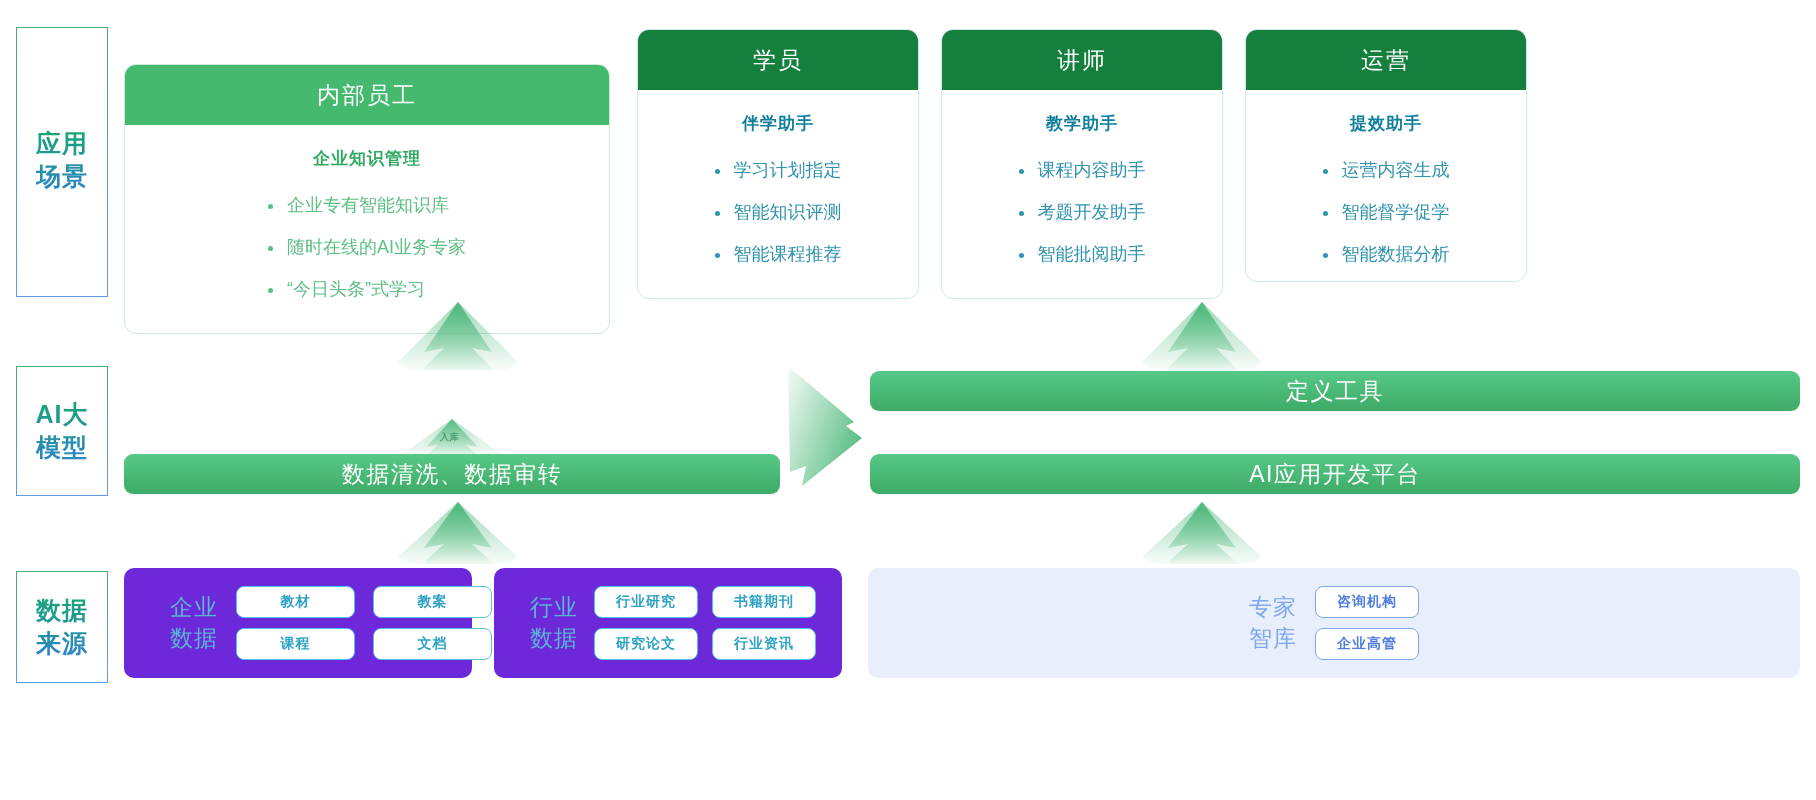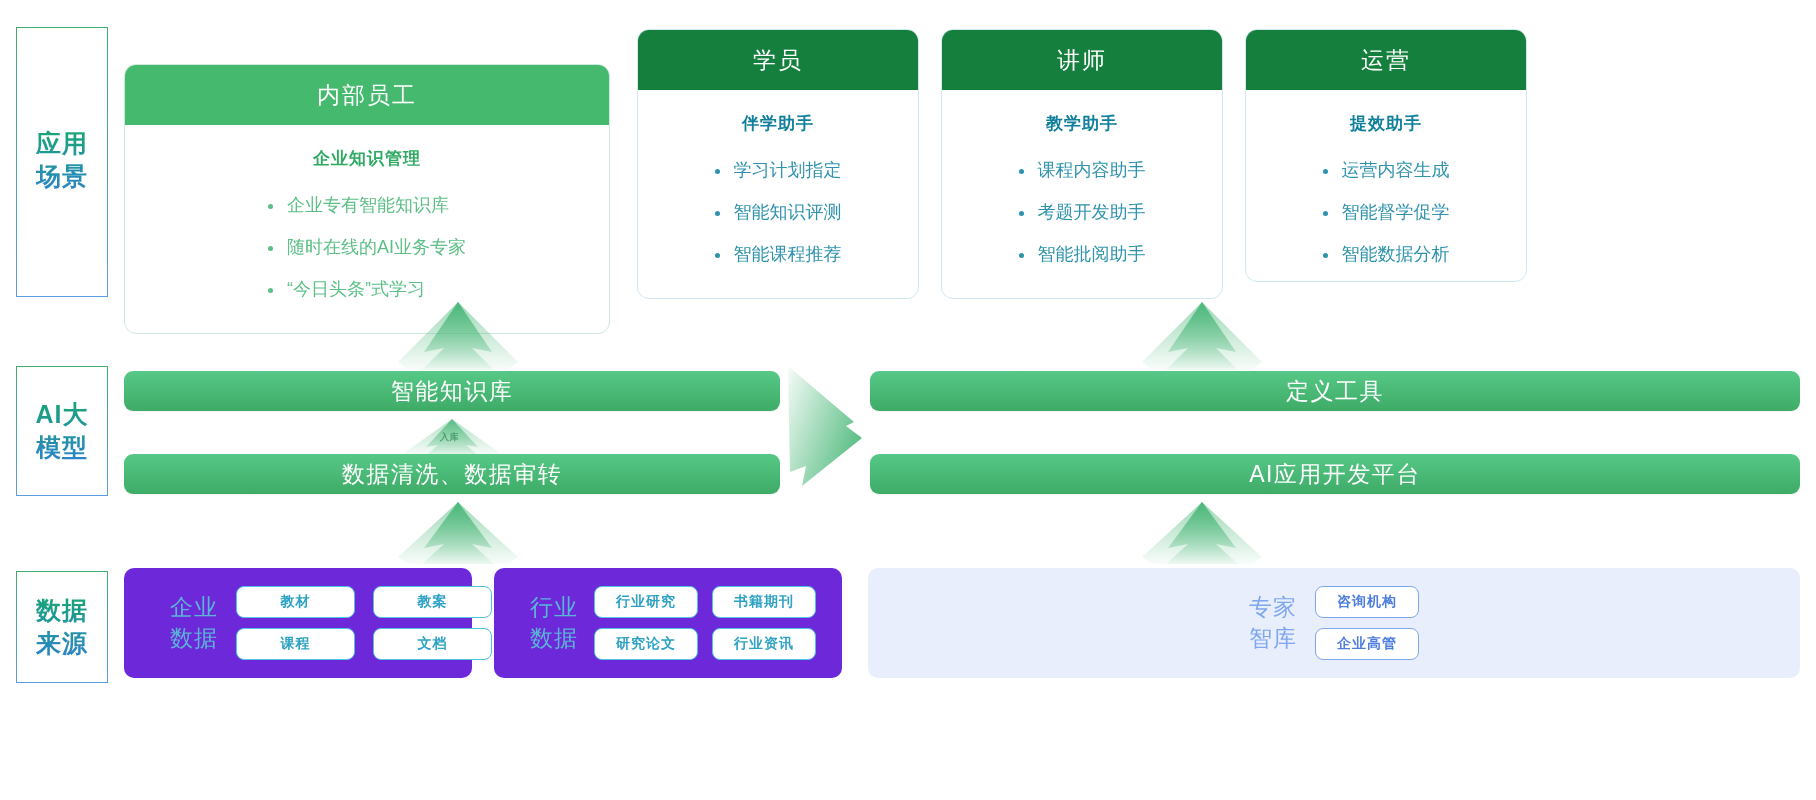--- a/index.html
+++ b/index.html
@@ -266,21 +266,20 @@
     <path d="M90 2 L150 62 L140 70 L40 70 L30 62 Z" fill="url(#ga2)" opacity="0.55"></path>
   </svg>
 
   <div class="rail" style="left:16px; top:366px; width:92px; height:130px;">
     <div class="rail-inner">
       <span class="rail-line">AI大</span>
       <span class="rail-line">模型</span>
     </div>
   </div>
 
-  <div class="gbar" style="left:124px; top:371px; width:656px; height:40px;">智能知识库</div>
 
   <svg class="arrow" style="left:382px; top:417px;" width="140" height="42" viewBox="0 0 140 42">
     <defs>
       <linearGradient id="ga3" x1="0" y1="0" x2="0" y2="1">
         <stop offset="0%" stop-color="#4cb87a" stop-opacity="0.85"></stop>
         <stop offset="100%" stop-color="#4cb87a" stop-opacity="0.05"></stop>
       </linearGradient>
     </defs>
     <path d="M70 2 L96 30 L84 28 L98 40 L42 40 L56 28 L44 30 Z" fill="url(#ga3)"></path>
     <path d="M70 2 L118 36 L112 40 L28 40 L22 36 Z" fill="url(#ga3)" opacity="0.5"></path>

